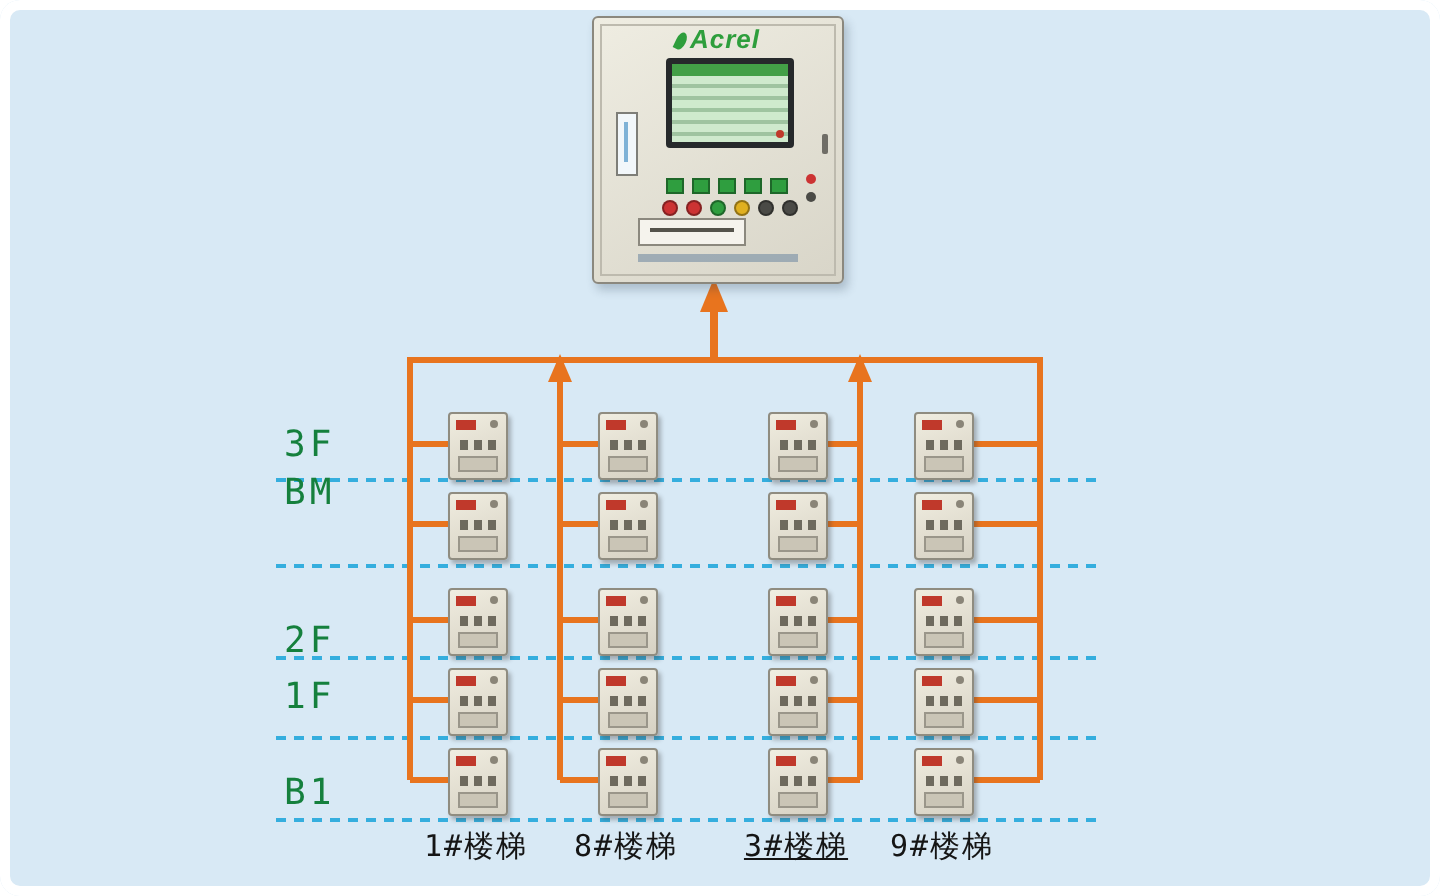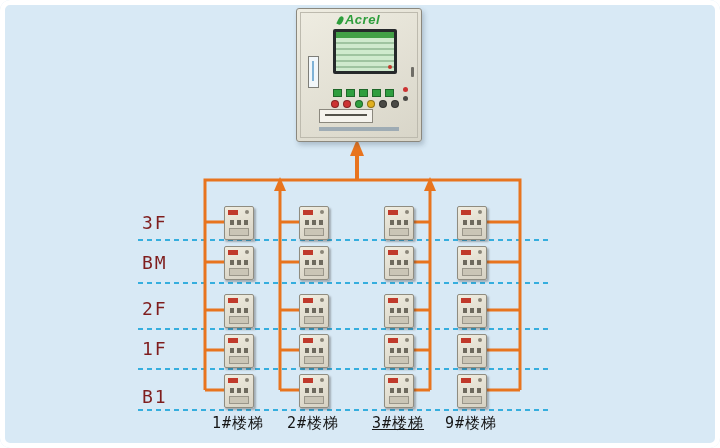--- a/index.html
+++ b/index.html
@@ -70,21 +70,21 @@
     box-shadow:1.5px 2px 2px rgba(60,60,60,.35);
   }
   .device .tag{position:absolute;left:3px;top:3px;width:10px;height:5px;background:#c0392b;}
   .device .led{position:absolute;right:4px;top:3px;width:4px;height:4px;background:#8a8578;border-radius:50%;}
   .device .dots{position:absolute;left:0;right:0;top:13px;display:flex;justify-content:center;gap:3px;}
   .device .dots i{width:4px;height:5px;background:#6e6a5e;display:block;}
   .device .base{position:absolute;left:4px;right:4px;bottom:3px;height:6px;background:#cac5b6;border:1px solid #9a968a;}
 
   
   .floor-label{
-    position:absolute;left:142px;width:44px;z-index:2;color:#7f1d1d;
+    position:absolute;left:142px;width:44px;z-index:2;color:#15803d;
     font:18px "DejaVu Sans Mono",monospace;letter-spacing:2px;
   }
   .col-label{
     position:absolute;top:414px;width:80px;text-align:center;z-index:2;color:#151515;
     font:15px "DejaVu Sans Mono",monospace;letter-spacing:1px;white-space:nowrap;
   }
 </style>
 </head>
 <body>
 
@@ -355,24 +355,24 @@
         <span class="dots">
           <i></i>
           <i></i>
           <i></i>
         </span>
         <span class="base"></span>
       </div>
     </div>
   <div id="floor-labels">
       <div class="floor-label" style="top: 212px;">3F</div>
-      <div class="floor-label" style="top: 252px;">BM</div>
-      <div class="floor-label" style="top: 298px;">2F</div>
+      <div class="floor-label" style="top: 236px;">BM</div>
+      <div class="floor-label" style="top: 310px;">2F</div>
       <div class="floor-label" style="top: 338px;">1F</div>
       <div class="floor-label" style="top: 386px;">B1</div>
     </div>
   <div id="col-labels">
       <div class="col-label" style="left: 198px;">1#楼梯</div>
-      <div class="col-label" style="left: 273px;">2#楼梯</div>
+      <div class="col-label" style="left: 273px;">8#楼梯</div>
       <div class="col-label" style="left: 358px; text-decoration: underline;">3#楼梯</div>
       <div class="col-label" style="left: 431px;">9#楼梯</div>
     </div>
 </div>
 
 </body></html>

